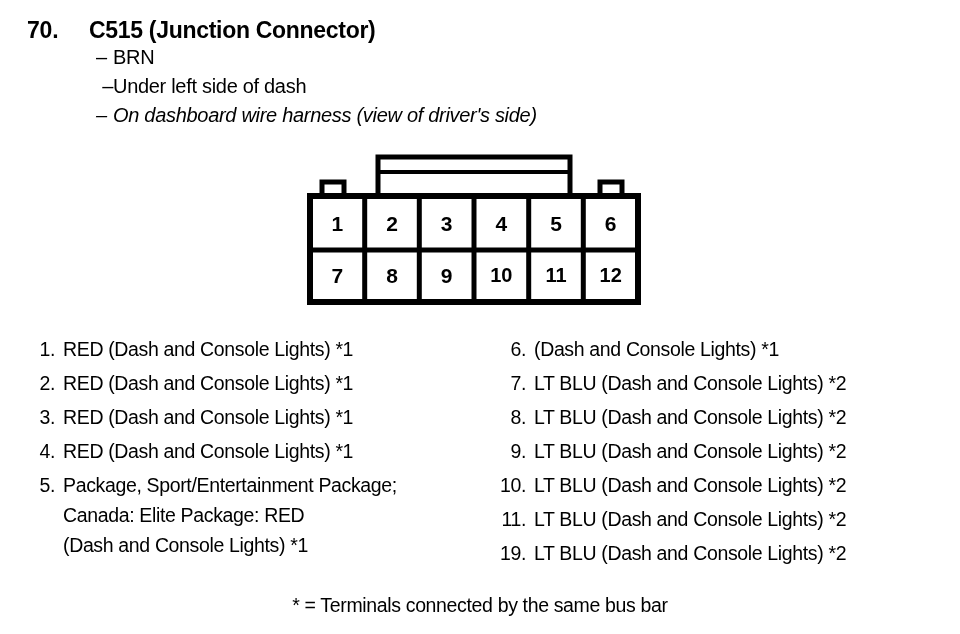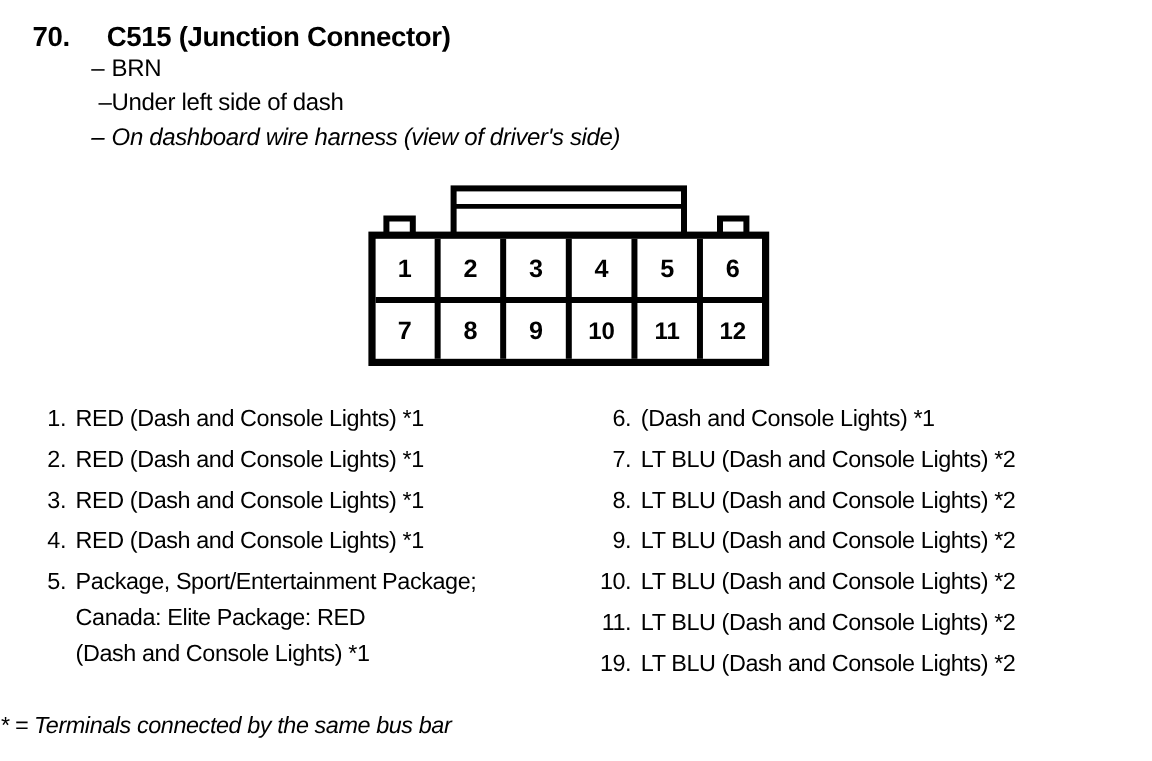--- a/index.html
+++ b/index.html
@@ -36,21 +36,21 @@
     font-weight: bold;
     letter-spacing: -0.2px;
   }
   .title-text {
     font-size: 23px;
     font-weight: bold;
     letter-spacing: -0.3px;
   }
   .note-line {
     position: absolute;
-    left: 76px;
+    left: 96px;
     font-size: 20px;
     letter-spacing: -0.3px;
     white-space: nowrap;
   }
   .note-dash {
     display: inline-block;
     width: 17px;
   }
   #note-0 { top: 46px; }
   #note-1 { top: 75px; text-align: right; }
@@ -115,24 +115,23 @@
     line-height: 30px;
   }
   .pin-item-num { line-height: 30px; }
 
   
   #footnote {
     position: absolute;
     left: 0;
     top: 594px;
     width: 960px;
-    text-align: left;
+    text-align: center;
     font-size: 19.5px;
     letter-spacing: -0.35px;
-    font-style: italic;
   }
 </style>
 </head>
 <body>
 
 <div id="header">
   <div class="title-row">
     <span class="title-num">70.</span><span class="title-text">C515 (Junction Connector)</span>
   </div>
 

